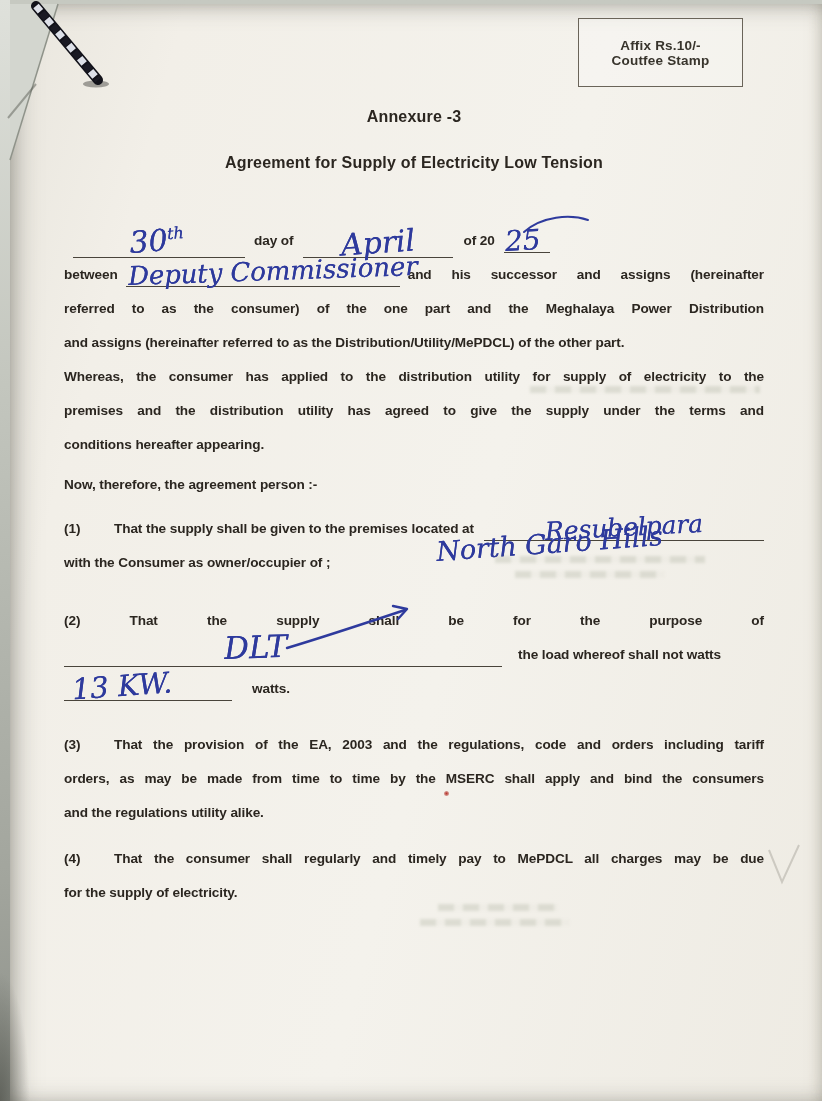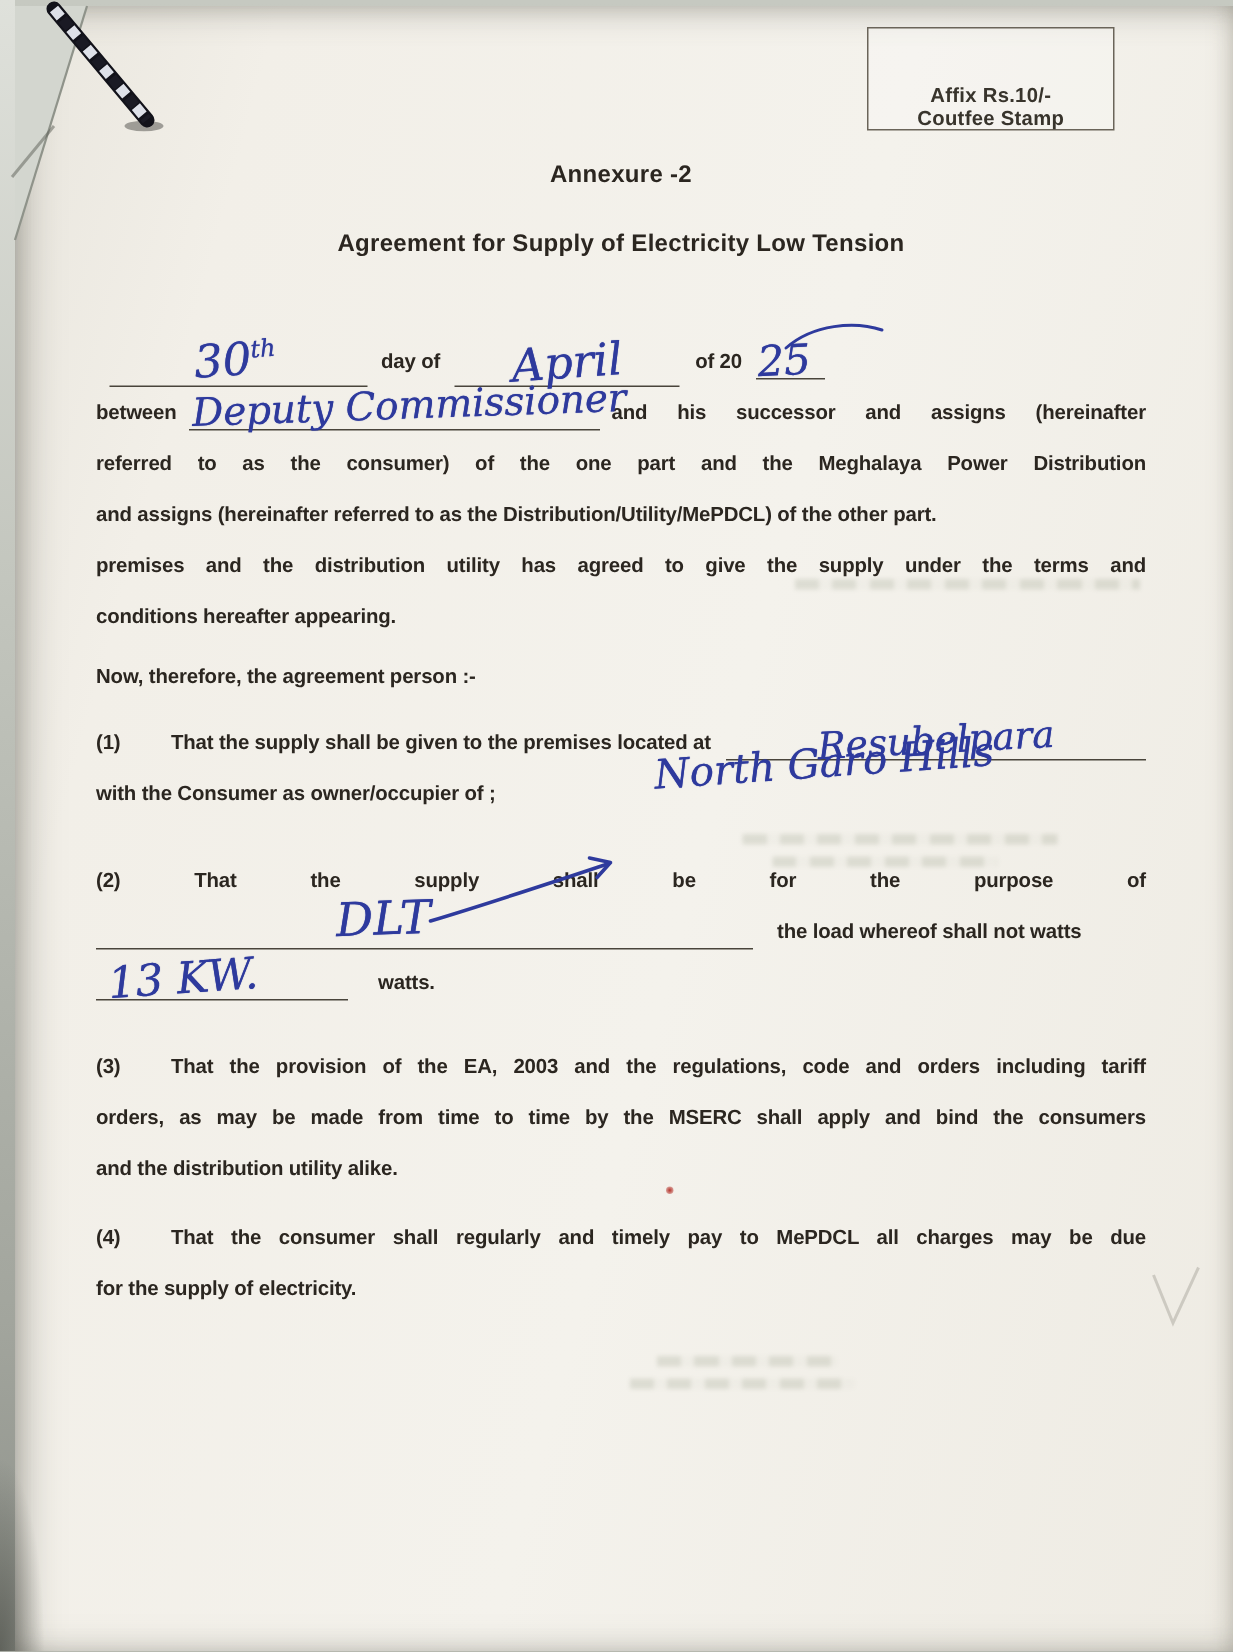--- a/index.html
+++ b/index.html
@@ -13,21 +13,21 @@
                     inset 0 16px 24px -16px rgba(100,100,90,.45),
                     inset 0 -14px 26px -18px rgba(100,100,90,.4);}
   .edge-left{position:absolute;left:0;top:0;width:10px;height:100%;
          background:linear-gradient(#dfe1db,#c3c6be 35%,#a2a59d 80%,#8d9089);}
   .corner-smudge{position:absolute;left:0;bottom:0;width:30px;height:130px;
          background:radial-gradient(ellipse at 0% 100%,rgba(60,62,55,.55),rgba(60,62,55,0) 70%);}
   .fold-svg{position:absolute;left:0;top:0;}
   
   .stamp{position:absolute;left:578px;top:18px;width:163px;height:67px;
          border:1.5px solid #6a6459;display:flex;flex-direction:column;
-         align-items:center;justify-content:flex-end;gap:0;
+         align-items:center;justify-content:center;gap:0;
          background:rgba(252,252,250,.25);}
   .stamp div{font-size:13.5px;font-weight:700;color:#38342c;letter-spacing:.2px;}
   
   .content{position:absolute;left:64px;top:104px;width:700px;
            font-weight:700;font-size:13.6px;color:#2b2620;letter-spacing:-.1px;}
   .h-annexure{text-align:center;font-size:16px;margin:0;padding-top:4px;letter-spacing:.2px;}
   .h-title{text-align:center;font-size:16px;margin:0;margin-top:28px;letter-spacing:.2px;}
   .ln{line-height:34px;}
   .just{text-align:justify;text-align-last:justify;}
   .flexline{display:flex;align-items:baseline;line-height:34px;}
@@ -94,21 +94,21 @@
       <path d="M36,6 L98,80" stroke="#1a1a24" stroke-width="7" stroke-dasharray="7 10" stroke-dashoffset="8" fill="none"></path>
     </g>
   </svg>
 
   <div class="stamp">
     <div>Affix Rs.10/-</div>
     <div>Coutfee Stamp</div>
   </div>
 
   <div class="content">
-    <h2 class="h-annexure">Annexure -2</h2>
+    <h2 class="h-annexure">Annexure -3</h2>
     <h1 class="h-title">Agreement for Supply of Electricity Low Tension</h1>
 
     <div class="mt-opening">
       <div class="flexline">
         <span class="blank b-day">
           <span class="hw hw-day"><span>30</span><sup>th</sup></span>
         </span>
         <span>day of</span>
         <span class="blank b-month">
           <span class="hw hw-month">April</span>
@@ -127,20 +127,21 @@
           <span class="hw hw-party">Deputy Commissioner</span>
         </span>
         <span class="grow-just">and his successor and assigns (hereinafter</span>
       </div>
       <div class="ln just">referred to as the consumer) of the one part and the Meghalaya Power Distribution</div>
       <div class="ln">and assigns (hereinafter referred to as the Distribution/Utility/MePDCL) of the other part.</div>
     </div>
 
 
     <div>
+      <div class="ln just">Whereas, the consumer has applied to the distribution utility for supply of electricity to the</div>
       <div class="ln just">premises and the distribution utility has agreed to give the supply under the terms and</div>
       <div class="ln">conditions hereafter appearing.</div>
     </div>
 
     <div class="ln mt-witness">Now, therefore, the agreement person :-</div>
 
     <div class="mt-c1 c1">
       <div class="flexline">
         <span class="num">(1)</span>
         <span>That the supply shall be given to the premises located at</span>
@@ -174,21 +175,21 @@
         <span class="watts">watts.</span>
       </div>
     </div>
 
     <div class="mt-c3">
       <div class="flexline">
         <span class="num">(3)</span>
         <span class="grow-just">That the provision of the EA, 2003 and the regulations, code and orders including tariff</span>
       </div>
       <div class="ln just">orders, as may be made from time to time by the MSERC shall apply and bind the consumers</div>
-      <div class="ln">and the distribution utility alike.</div>
+      <div class="ln">and the regulations utility alike.</div>
     </div>
 
     <div class="mt-c4">
       <div class="flexline">
         <span class="num">(4)</span>
         <span class="grow-just">That the consumer shall regularly and timely pay to MePDCL all charges may be due</span>
       </div>
       <div class="ln">for the supply of electricity.</div>
     </div>
   </div>

